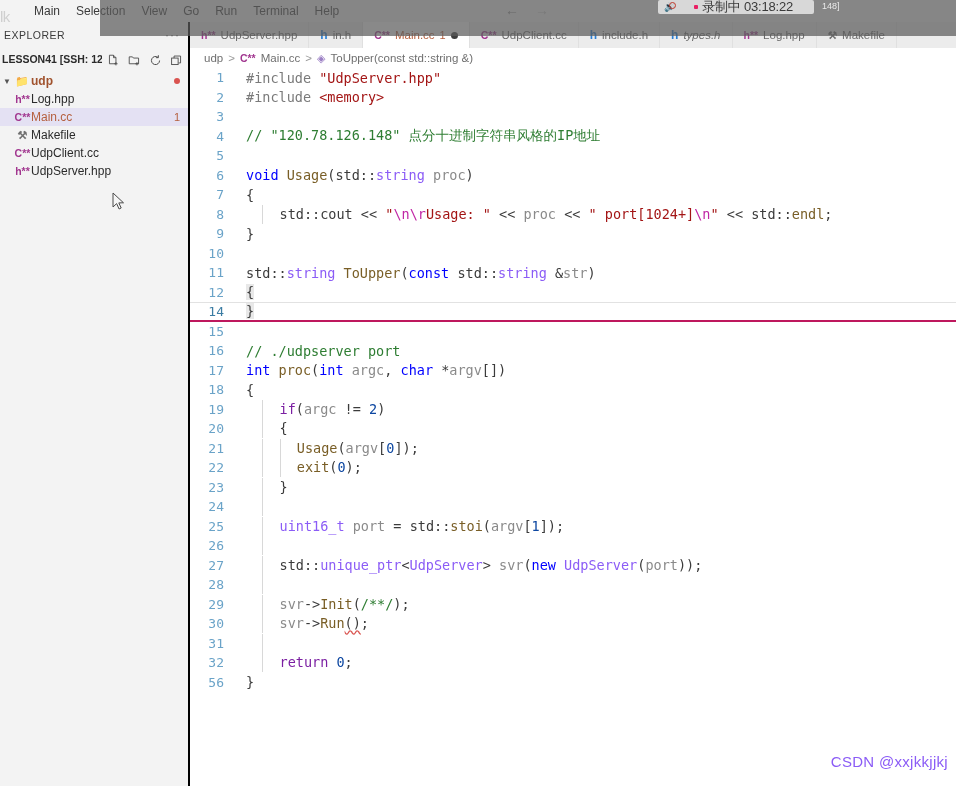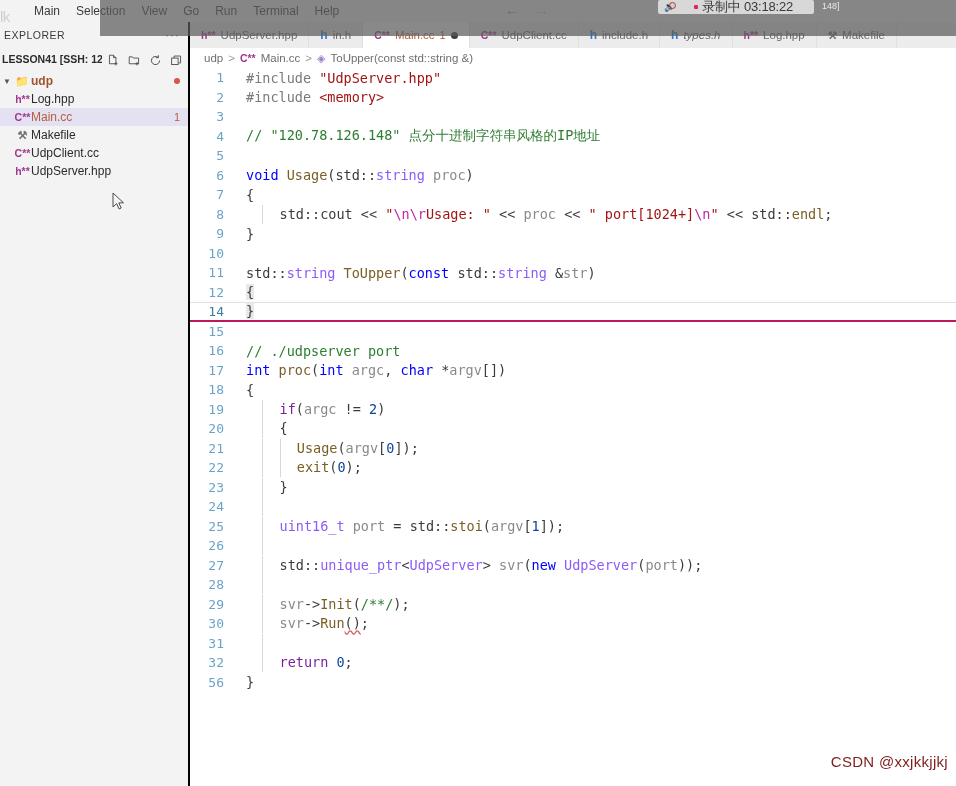--- a/index.html
+++ b/index.html
@@ -181,21 +181,21 @@
   .t-esc   { color: #c026a5; }
   .t-brk   { color: #3b3b3b; }
   .squig {
     text-decoration: underline wavy #d9534f;
     text-underline-offset: 2px;
   }
 
   
   .watermark {
     position: absolute; right: 8px; bottom: 16px;
-    font-size: 15px; color: #7f1d1d; z-index: 11;
+    font-size: 15px; color: #8b5cf6; z-index: 11;
     font-family: "Liberation Sans", sans-serif;
     letter-spacing: 0.3px;
   }
 </style>
 </head>
 <body>
 
 <div id="app">
 
   <div class="menubar">

